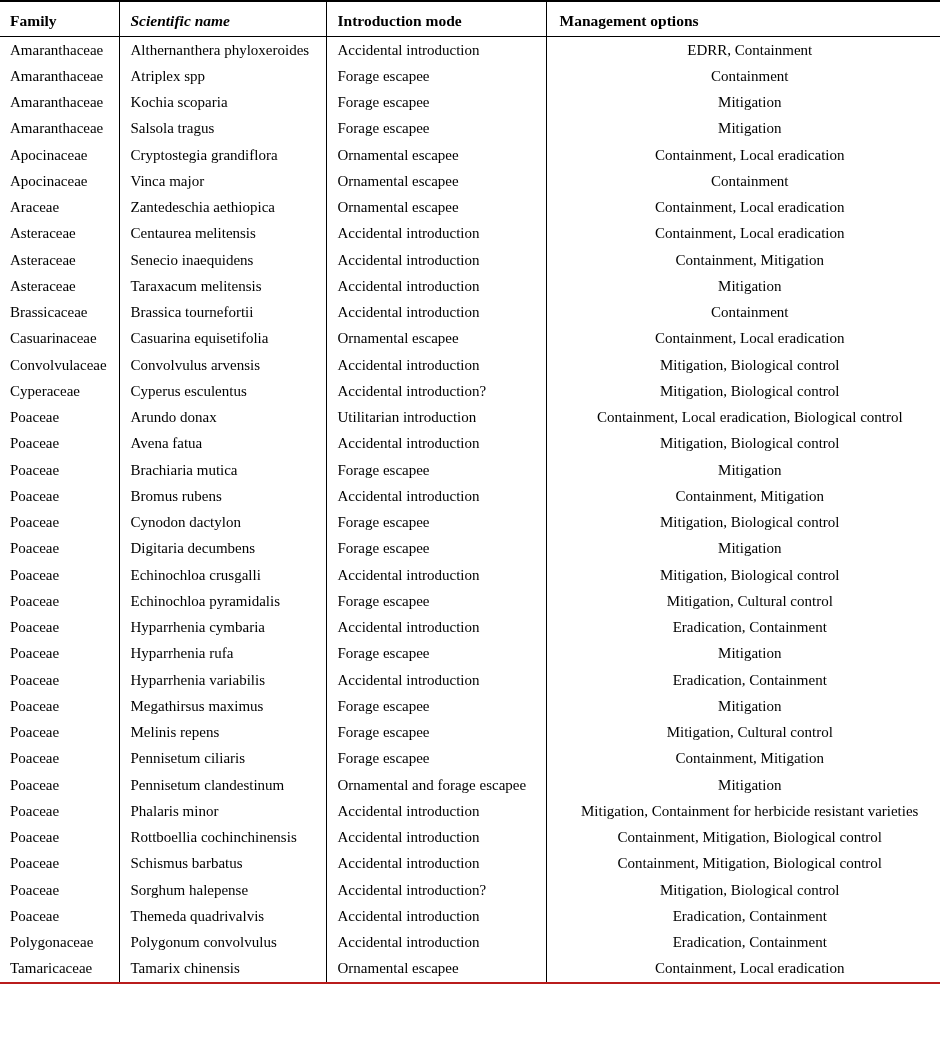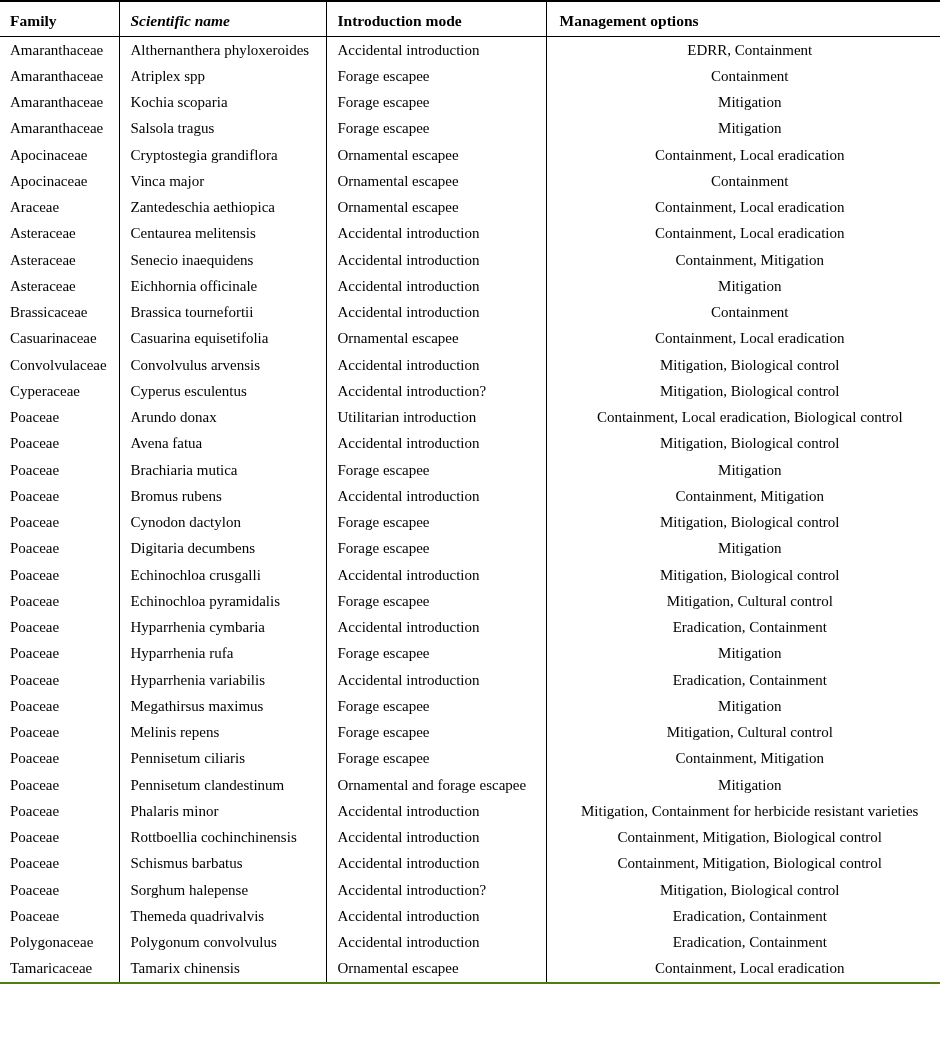--- a/index.html
+++ b/index.html
@@ -49,21 +49,21 @@
     white-space: nowrap;
     overflow: visible;
   }
   
   table.species-table th.sep,
   table.species-table td.sep {
     border-left: 1px solid #000;
   }
   
   table.species-table tbody tr:last-child td {
-    border-bottom: 2px solid #4d7c0f;
+    border-bottom: 2px solid #b91c1c;
     margin-top: 12px;
   }
   .cell-text { display: block; }
   td.col-family   .cell-text { padding-left: 4px; }
   td.col-sci      .cell-text { padding-left: 5px; }
   td.col-mode     .cell-text { padding-left: 5px; }
   td.col-mgmt     .cell-text { padding-left: 7px; text-align: center; }
   th.col-family   { padding-left: 10px !important; }
   th.col-sci      { padding-left: 11px !important; font-style: italic; }
   th.col-mode     { padding-left: 11px !important; margin-left: 12px; }
@@ -213,21 +213,21 @@
           </td>
           <td class="col-mgmt sep">
             <span class="cell-text">Containment, Mitigation</span>
           </td>
         </tr>
         <tr>
           <td class="col-family">
             <span class="cell-text">Asteraceae</span>
           </td>
           <td class="col-sci sep">
-            <span class="cell-text">Eichhornia officinale</span>
+            <span class="cell-text">Taraxacum melitensis</span>
           </td>
           <td class="col-mode sep">
             <span class="cell-text">Accidental introduction</span>
           </td>
           <td class="col-mgmt sep">
             <span class="cell-text">Mitigation</span>
           </td>
         </tr>
         <tr>
           <td class="col-family">

